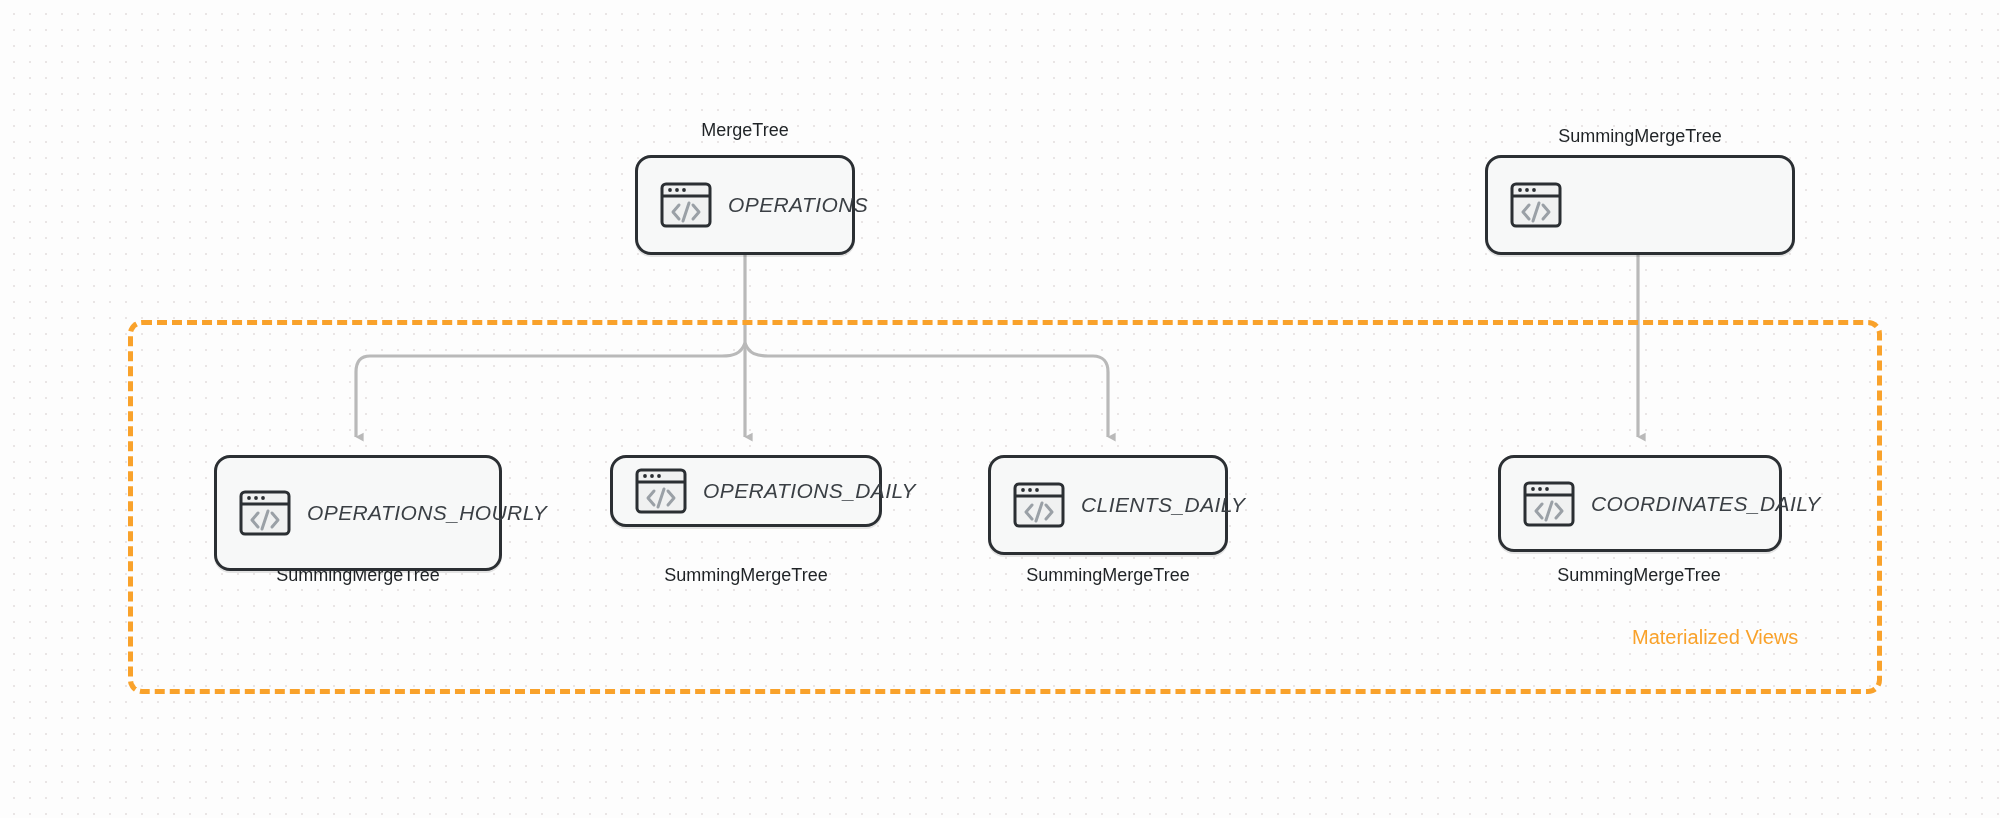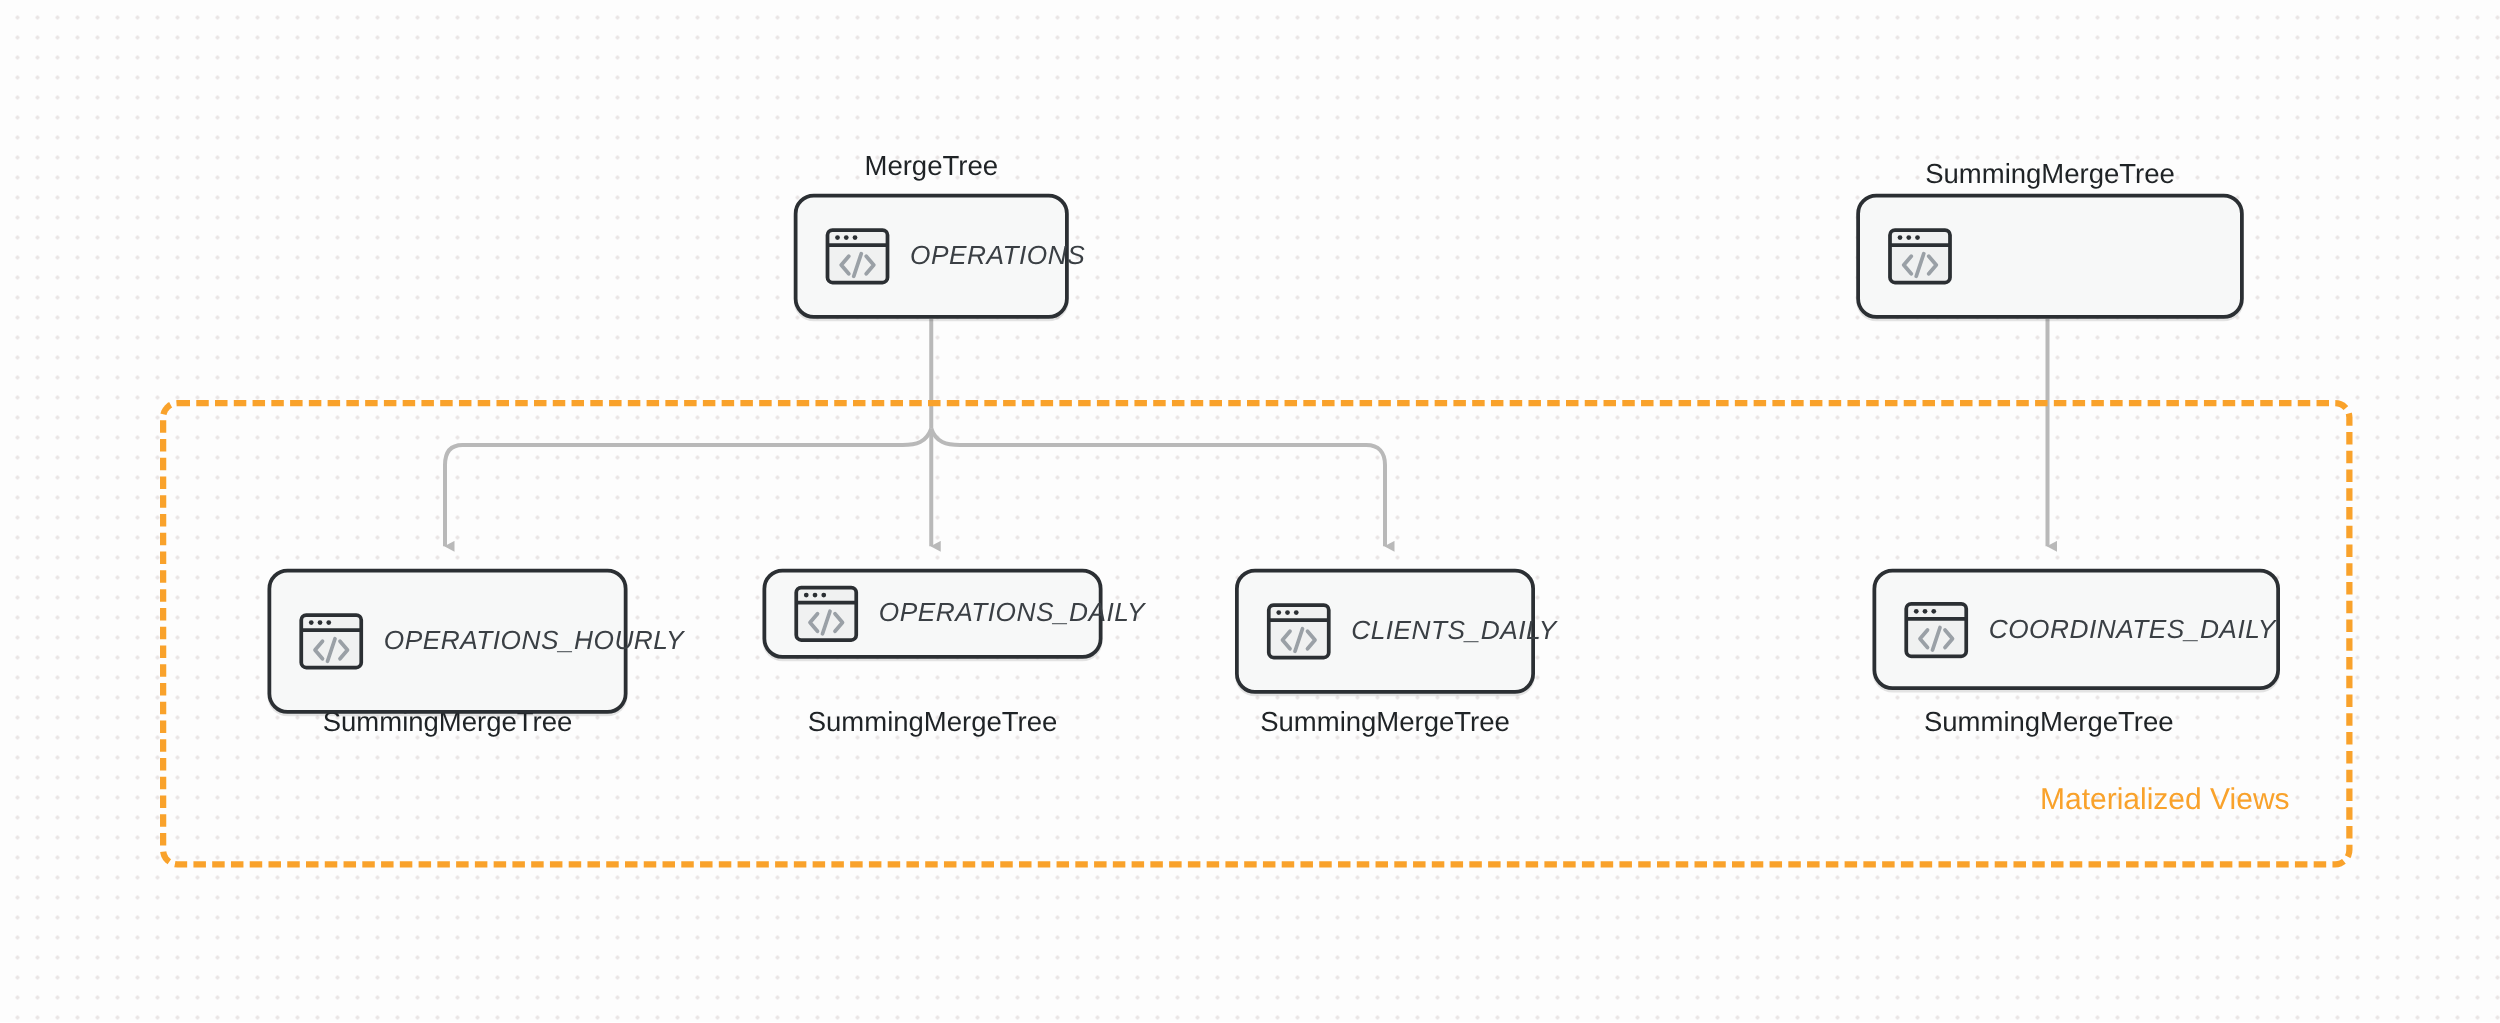--- a/index.html
+++ b/index.html
@@ -32,21 +32,21 @@
   
   .group-frame {
     position: absolute;
     border: 5px dashed #F9A22B;
     border-radius: 14px;
     box-sizing: border-box;
   }
   .group-label {
     position: absolute;
     color: #F9A22B;
-    font-size: 24px;
+    font-size: 20px;
     font-family: "Liberation Sans", sans-serif;
     white-space: nowrap;
   }
 
   
   .node {
     position: absolute;
     box-sizing: border-box;
     background: #f7f8f8;
     border: 3.5px solid #2b2f33;
@@ -68,21 +68,21 @@
     font-style: italic;
     color: #3a3f44;
     letter-spacing: 0.4px;
     white-space: nowrap;
     font-family: "Liberation Sans", sans-serif;
   }
 
   
   .caption {
     position: absolute;
-    font-size: 22px;
+    font-size: 18px;
     color: #1f2326;
     white-space: nowrap;
     text-align: center;
     font-family: "Liberation Sans", sans-serif;
   }
 </style>
 </head>
 <body>
 
 <div id="canvas">
@@ -185,21 +185,21 @@
       <circle cx="10" cy="8" r="1.9" fill="#2b2f33"></circle>
       <circle cx="17" cy="8" r="1.9" fill="#2b2f33"></circle>
       <circle cx="24" cy="8" r="1.9" fill="#2b2f33"></circle>
       <path d="M19,23 L13,30 L19,37" fill="none" stroke="#9aa0a6" stroke-width="3" stroke-linecap="round" stroke-linejoin="round"></path>
       <path d="M33,23 L39,30 L33,37" fill="none" stroke="#9aa0a6" stroke-width="3" stroke-linecap="round" stroke-linejoin="round"></path>
       <path d="M29,21 L23,39" fill="none" stroke="#9aa0a6" stroke-width="3" stroke-linecap="round"></path>
     </svg>
     <span class="nlabel">CLIENTS_DAILY</span>
   </div>
 
-  <div class="node" style="left:1498px; top:455px; width:326px; height:97px;">
+  <div class="node" style="left:1498px; top:455px; width:284px; height:97px;">
     <svg class="ico" viewBox="0 0 52 46">
       <rect x="2" y="2" width="48" height="42" rx="4" fill="#f0f1f1" stroke="#2b2f33" stroke-width="3"></rect>
       <path d="M2,14 H50" stroke="#2b2f33" stroke-width="3"></path>
       <circle cx="10" cy="8" r="1.9" fill="#2b2f33"></circle>
       <circle cx="17" cy="8" r="1.9" fill="#2b2f33"></circle>
       <circle cx="24" cy="8" r="1.9" fill="#2b2f33"></circle>
       <path d="M19,23 L13,30 L19,37" fill="none" stroke="#9aa0a6" stroke-width="3" stroke-linecap="round" stroke-linejoin="round"></path>
       <path d="M33,23 L39,30 L33,37" fill="none" stroke="#9aa0a6" stroke-width="3" stroke-linecap="round" stroke-linejoin="round"></path>
       <path d="M29,21 L23,39" fill="none" stroke="#9aa0a6" stroke-width="3" stroke-linecap="round"></path>
     </svg>

